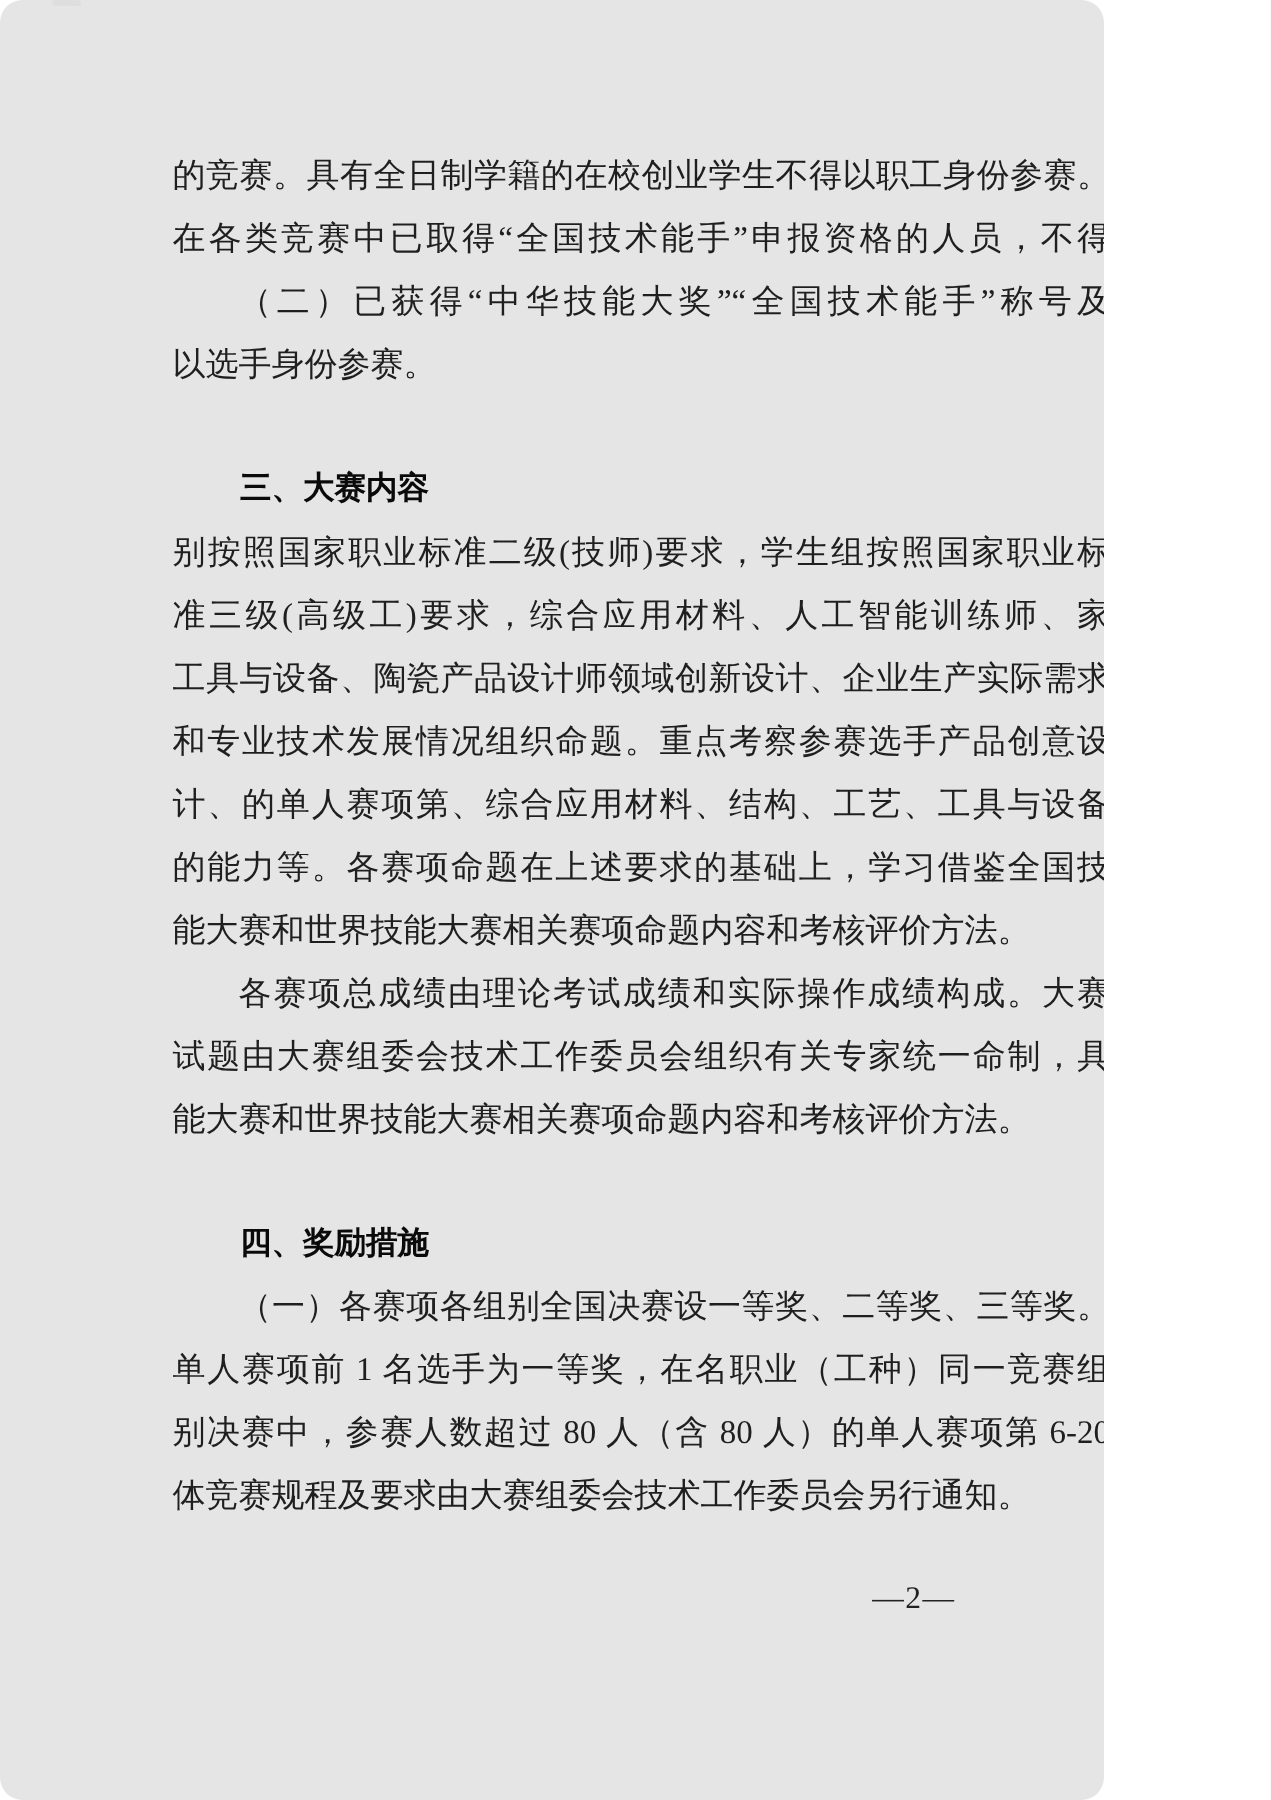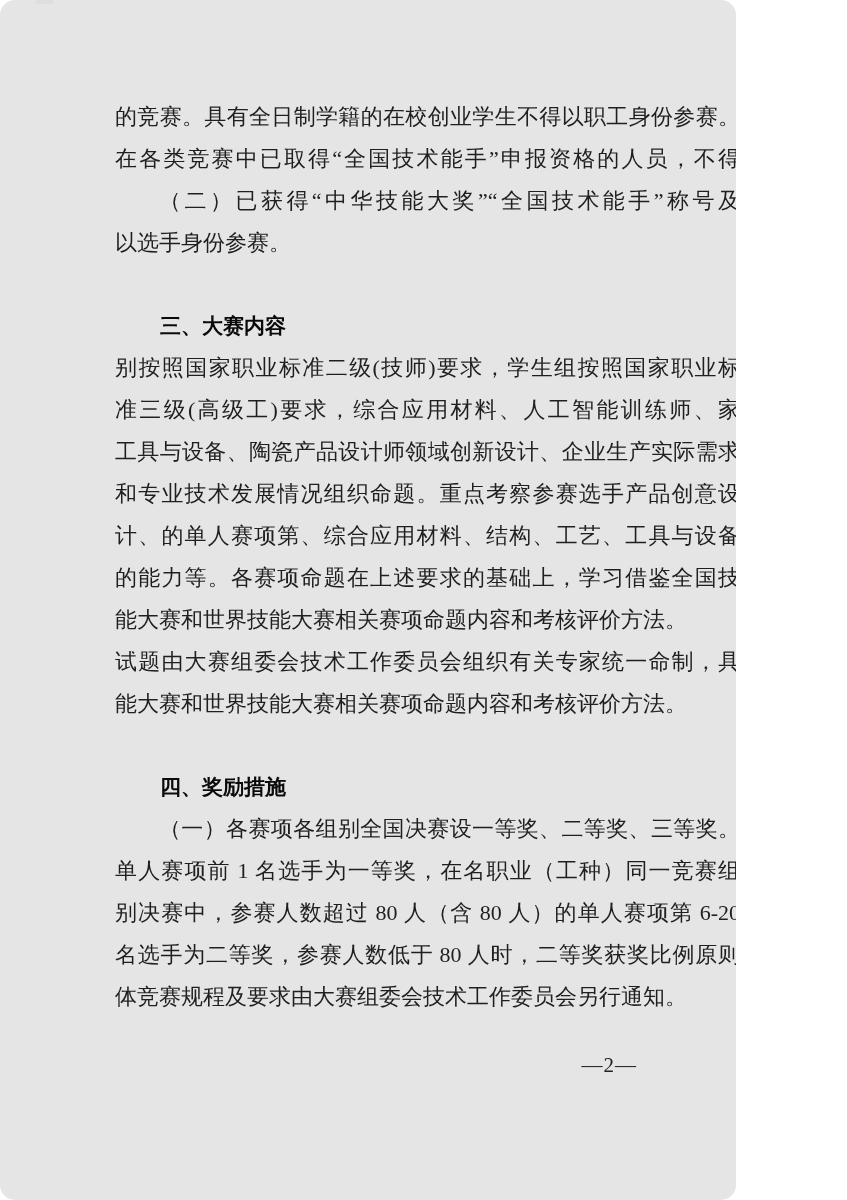--- a/index.html
+++ b/index.html
@@ -80,24 +80,24 @@
     <div class="row indent fill">（二）已获得“中华技能大奖”“全国技术能手”称号及</div>
     <div class="row">以选手身份参赛。</div>
     <div class="row heading">三、大赛内容</div>
     <div class="row fill">别按照国家职业标准二级(技师)要求，学生组按照国家职业标</div>
     <div class="row fill">准三级(高级工)要求，综合应用材料、人工智能训练师、家</div>
     <div class="row fill">工具与设备、陶瓷产品设计师领域创新设计、企业生产实际需求</div>
     <div class="row fill">和专业技术发展情况组织命题。重点考察参赛选手产品创意设</div>
     <div class="row fill">计、的单人赛项第、综合应用材料、结构、工艺、工具与设备</div>
     <div class="row fill">的能力等。各赛项命题在上述要求的基础上，学习借鉴全国技</div>
     <div class="row">能大赛和世界技能大赛相关赛项命题内容和考核评价方法。</div>
+    <div class="row indent fill">各赛项总成绩由理论考试成绩和实际操作成绩构成。大赛</div>
     <div class="row fill">试题由大赛组委会技术工作委员会组织有关专家统一命制，具</div>
     <div class="row">能大赛和世界技能大赛相关赛项命题内容和考核评价方法。</div>
     <div class="row heading">四、奖励措施</div>
     <div class="row indent fill">（一）各赛项各组别全国决赛设一等奖、二等奖、三等奖。</div>
     <div class="row fill">单人赛项前 1 名选手为一等奖，在名职业（工种）同一竞赛组</div>
     <div class="row fill">别决赛中，参赛人数超过 80 人（含 80 人）的单人赛项第 6-20</div>
-    <div class="row fill">名选手为二等奖，参赛人数低于 80 人时，二等奖获奖比例原则</div>
     <div class="row">体竞赛规程及要求由大赛组委会技术工作委员会另行通知。</div>
   </div>
 
   <div class="page-number">—2—</div>
 </div>
 
 </body></html>

